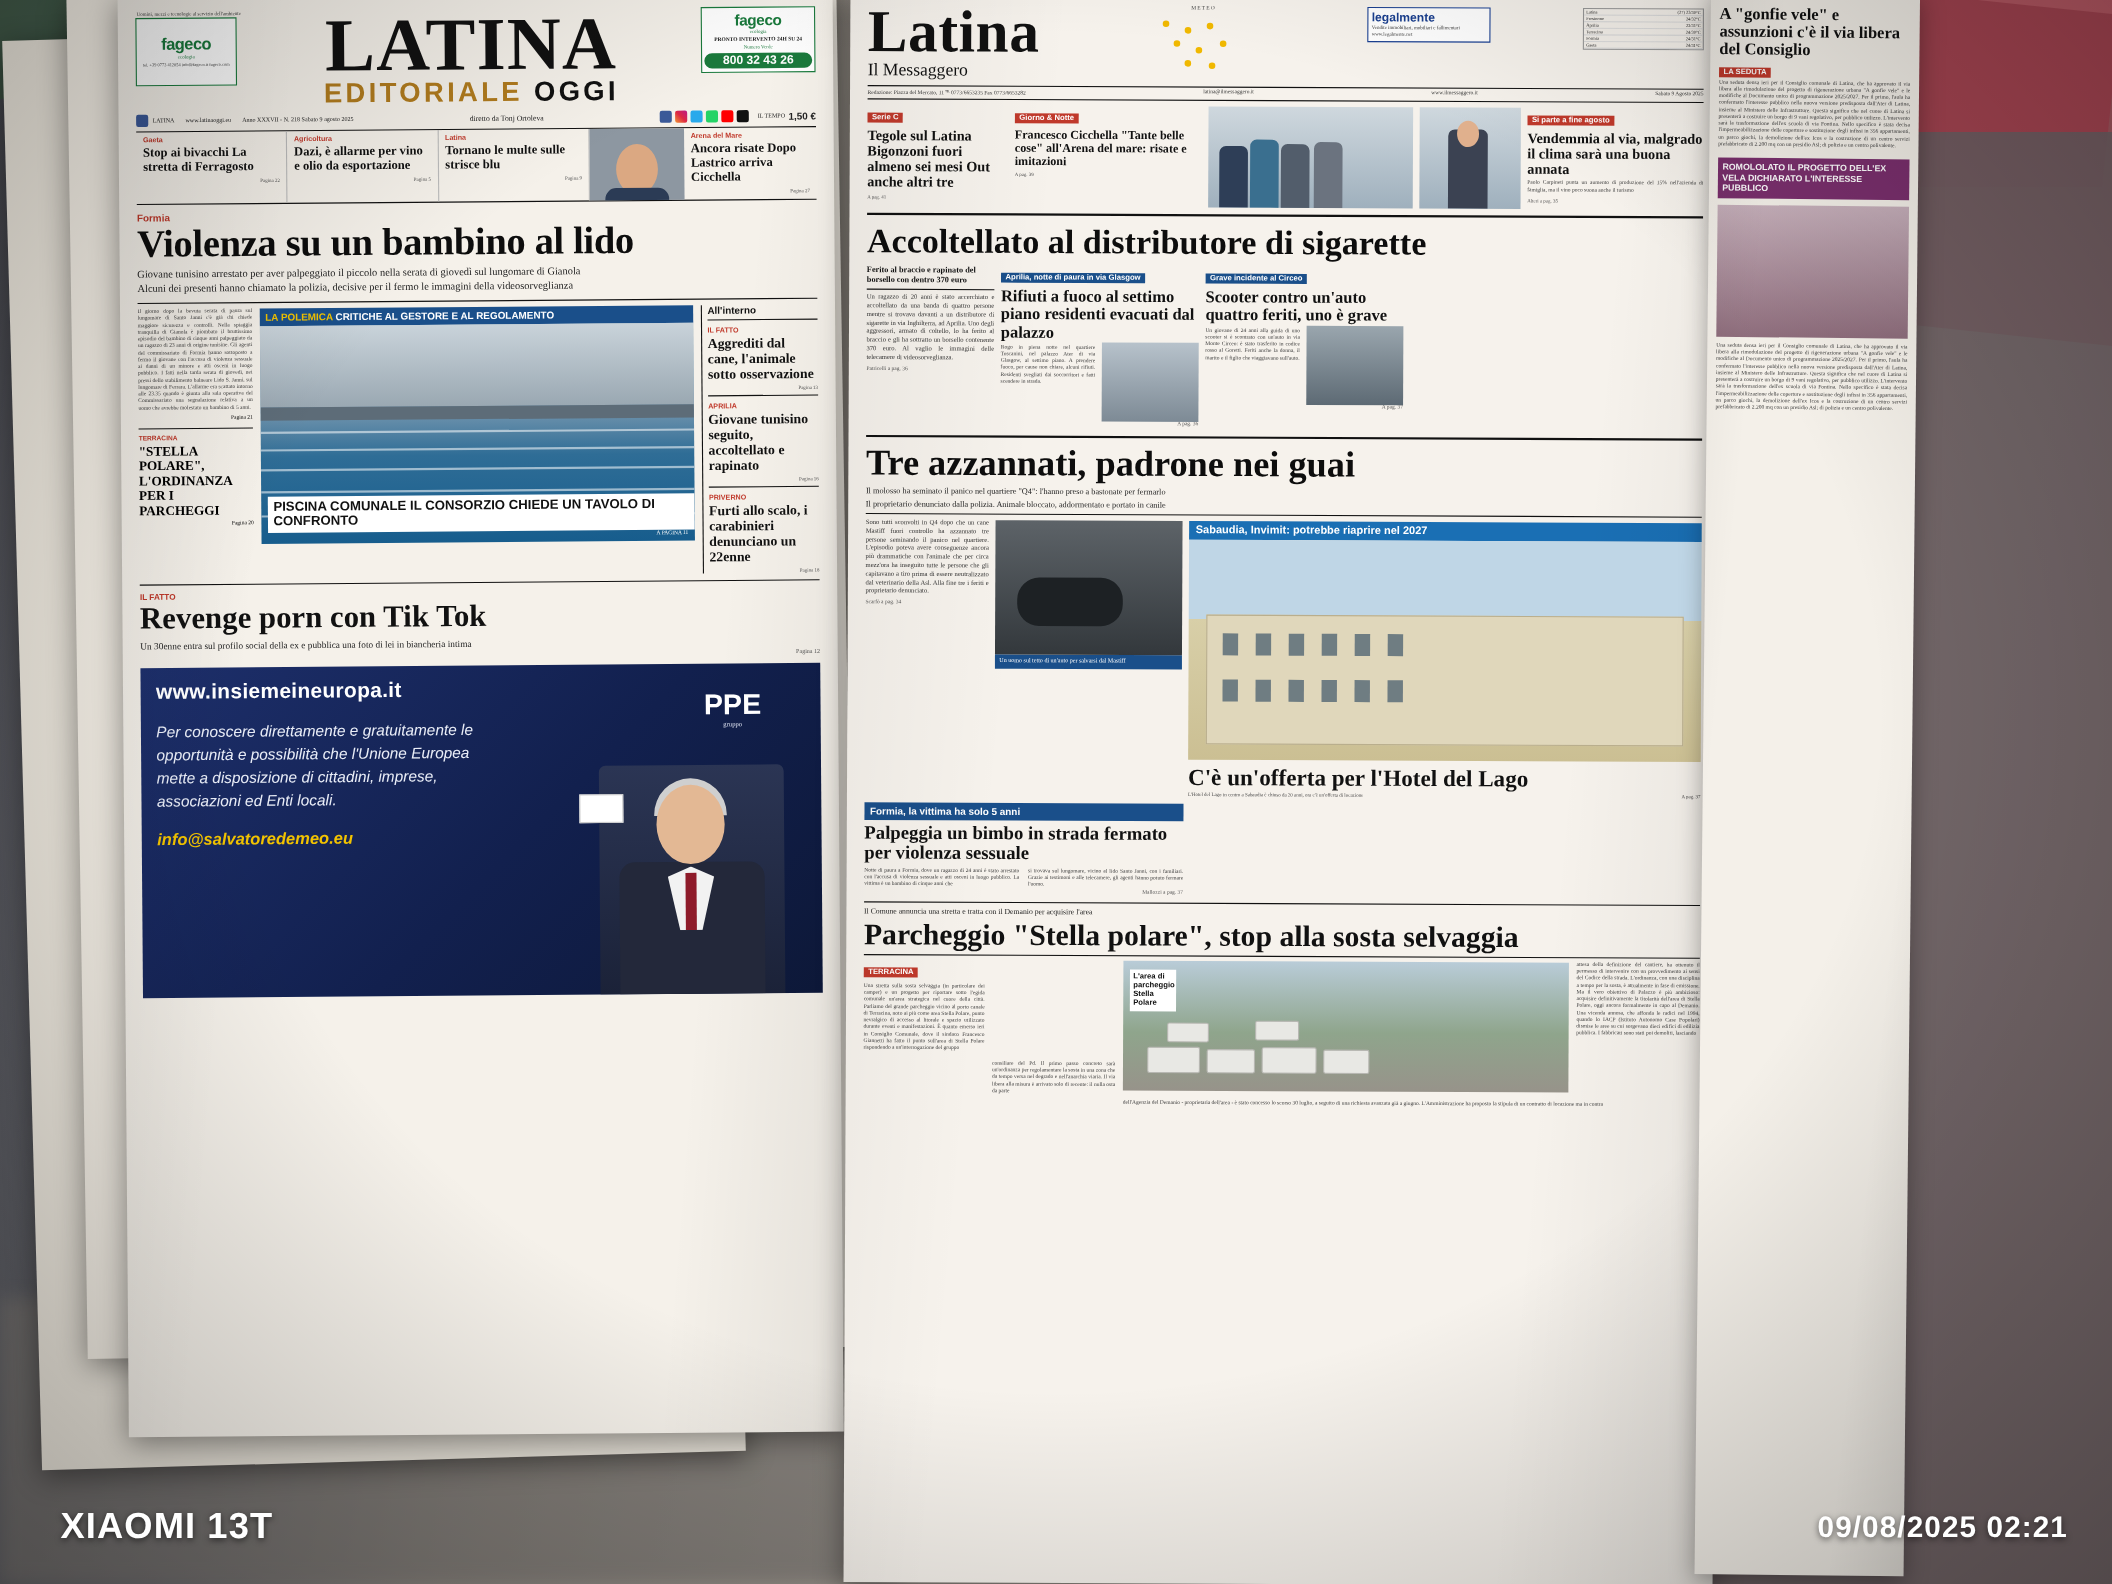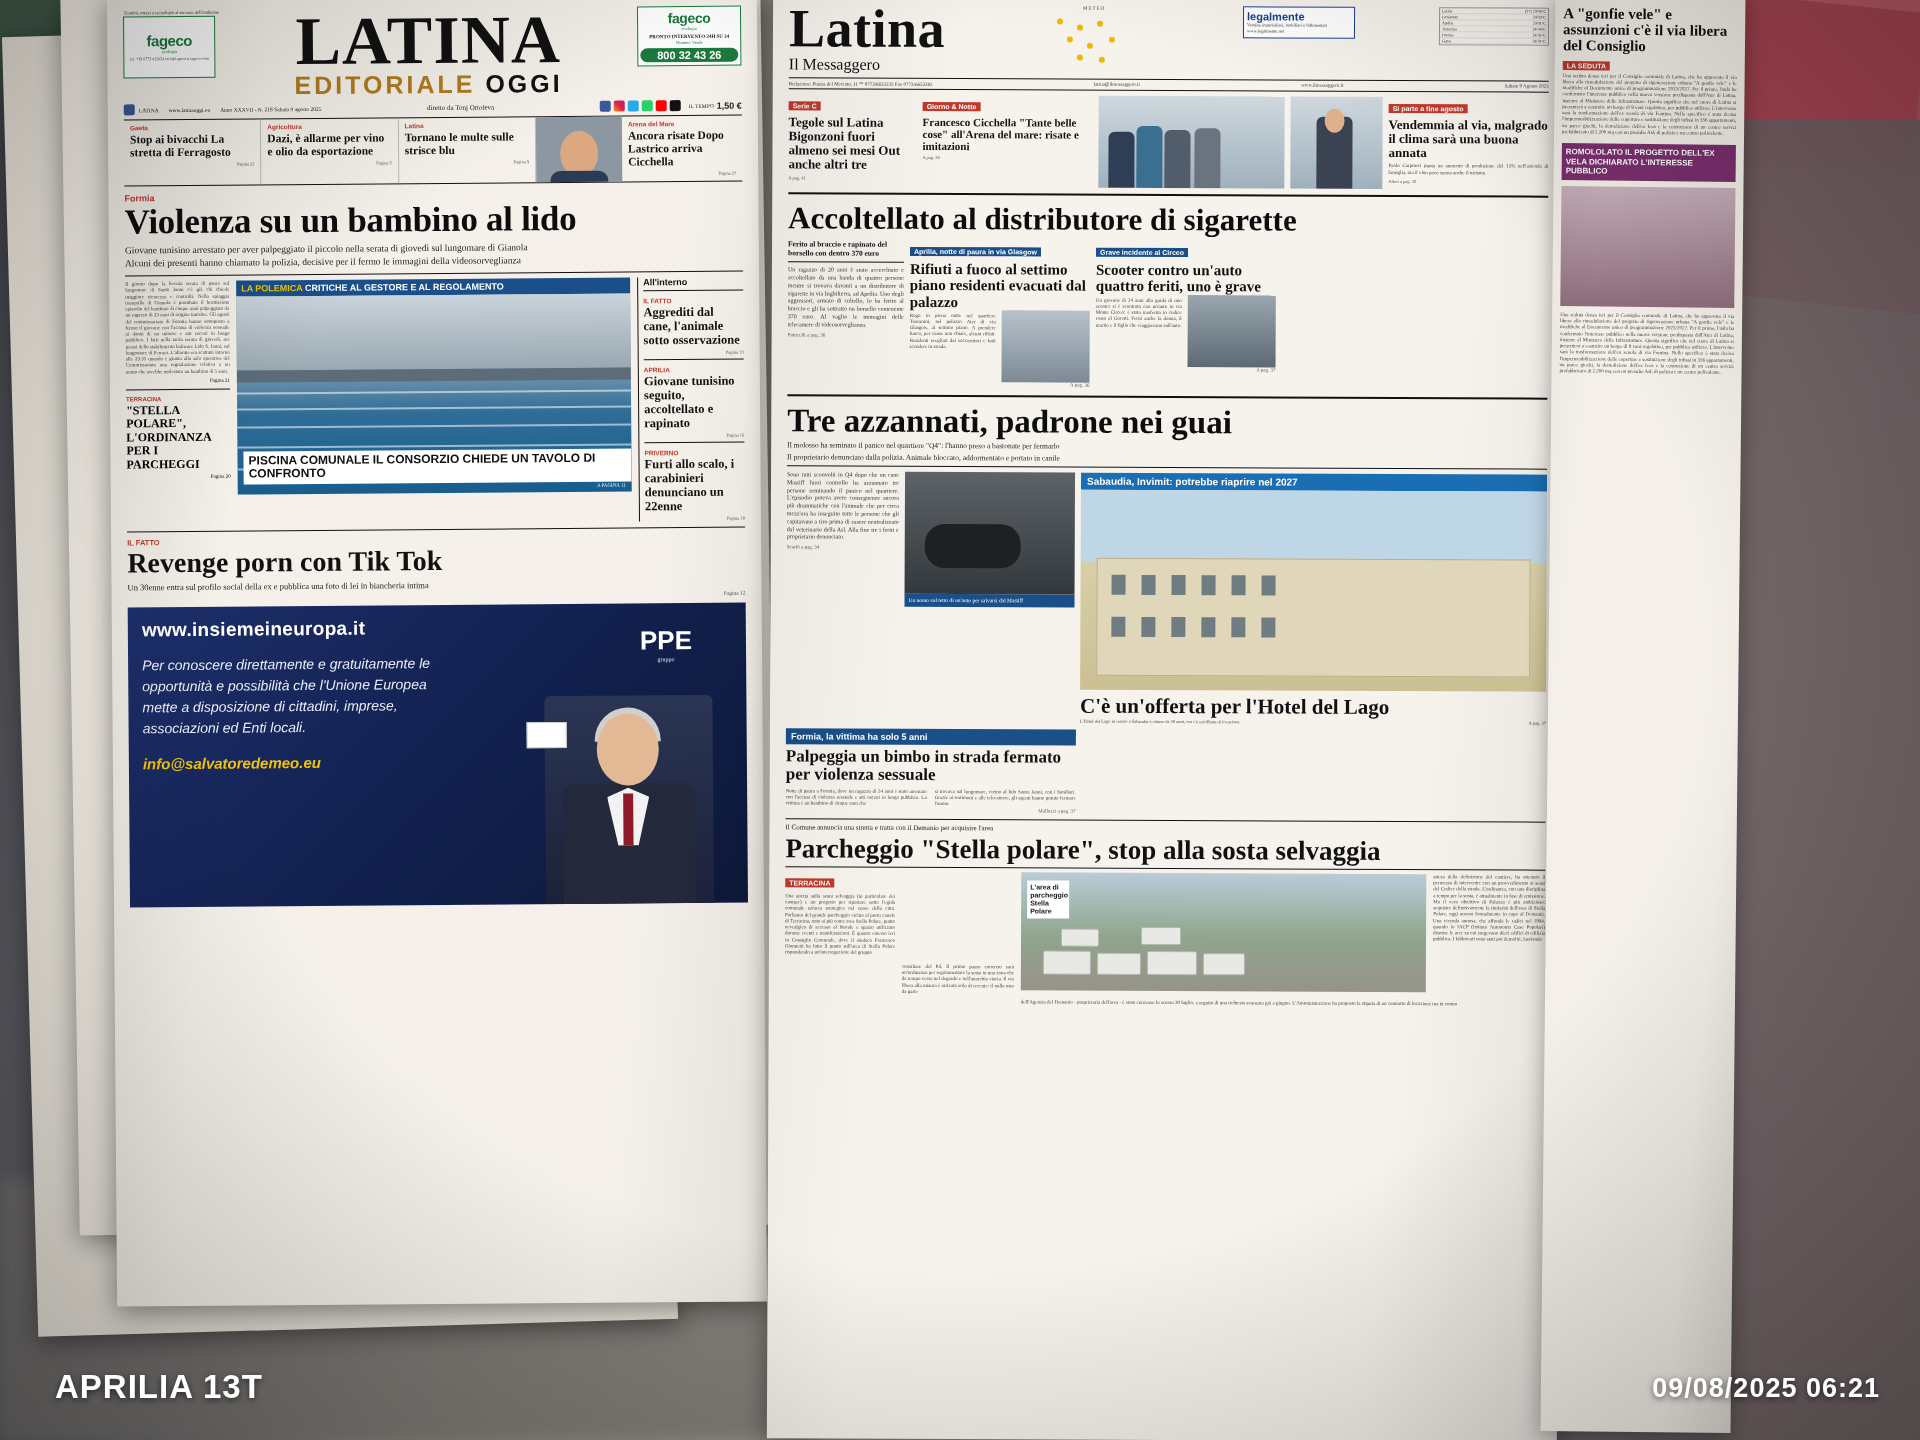--- a/index.html
+++ b/index.html
@@ -556,15 +556,15 @@
     <div class="paper-tex"></div>
     <div class="e-hd">A "gonfie vele" e assunzioni c'è il via libera del Consiglio</div>
     <span class="e-bar">LA SEDUTA</span>
     <div class="tiny">Una seduta densa ieri per il Consiglio comunale di Latina, che ha approvato il via libera alla rimodulazione del progetto di rigenerazione urbana "A gonfie vele" e le modifiche al Documento unico di programmazione 2025/2027. Per il primo, l'aula ha confermato l'interesse pubblico nella nuova versione predisposta dall'Ater di Latina, insieme al Ministero delle Infrastrutture. Questa significa che nel cuore di Latina si presenterà a costruire un borgo di 9 vani regolativo, per pubblico utilizzo. L'intervento sarà la trasformazione dell'ex scuola di via Fontina. Nello specifico è stata decisa l'impermeabilizzazione delle coperture e sostituzione degli infissi in 356 appartamenti, un parco giochi, la demolizione dell'ex Icos e la costruzione di un centro servizi prefabbricato di 2.200 mq con un presidio Asl; di polizia e un centro polivalente.</div>
     <div class="e-purple" style="margin-top:8px">ROMOLOLATO IL PROGETTO DELL'EX VELA DICHIARATO L'INTERESSE PUBBLICO</div>
     <div style="height:120px;margin-top:6px;background:linear-gradient(#c7b0bb,#8e6d7c)"></div>
     <div class="tiny" style="margin-top:6px">Una seduta densa ieri per il Consiglio comunale di Latina, che ha approvato il via libera alla rimodulazione del progetto di rigenerazione urbana "A gonfie vele" e le modifiche al Documento unico di programmazione 2025/2027. Per il primo, l'aula ha confermato l'interesse pubblico nella nuova versione predisposta dall'Ater di Latina, insieme al Ministero delle Infrastrutture. Questa significa che nel cuore di Latina si presenterà a costruire un borgo di 9 vani regolativo, per pubblico utilizzo. L'intervento sarà la trasformazione dell'ex scuola di via Fontina. Nello specifico è stata decisa l'impermeabilizzazione delle coperture e sostituzione degli infissi in 356 appartamenti, un parco giochi, la demolizione dell'ex Icos e la costruzione di un centro servizi prefabbricato di 2.200 mq con un presidio Asl; di polizia e un centro polivalente.</div>
   </div>
 
   <div class="vign"></div>
-  <div id="brand">APRILIA 13T</div>
-  <div id="stamp">09/08/2025 06:21</div>
+  <div id="brand">XIAOMI 13T</div>
+  <div id="stamp">09/08/2025 02:21</div>
 </div>
 
 </body></html>

